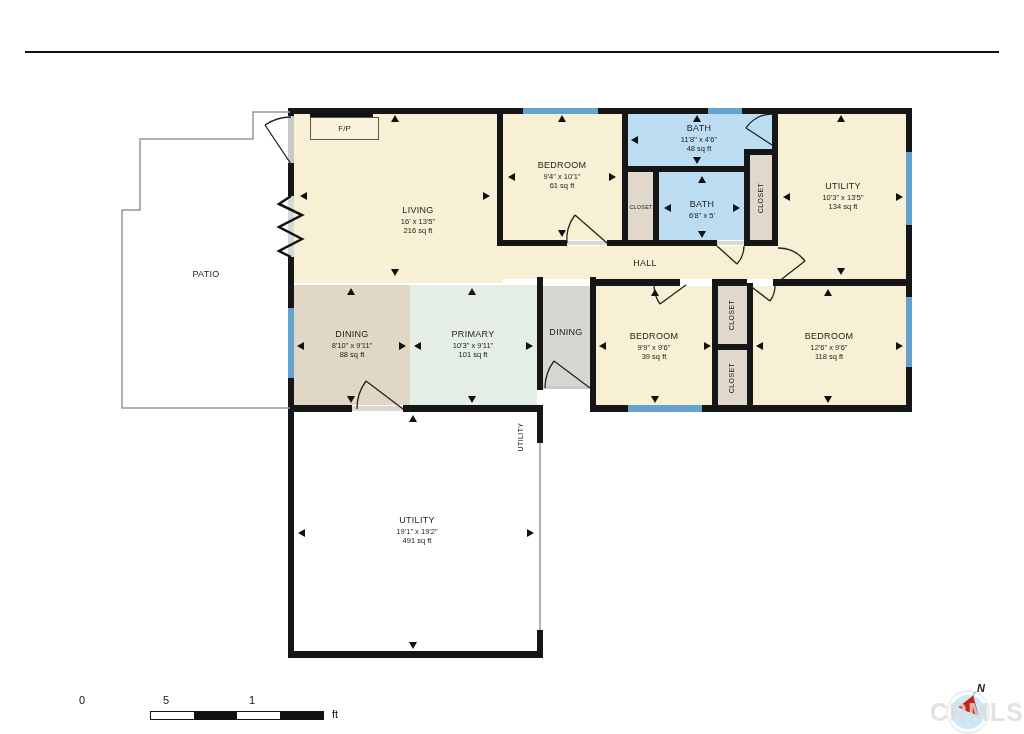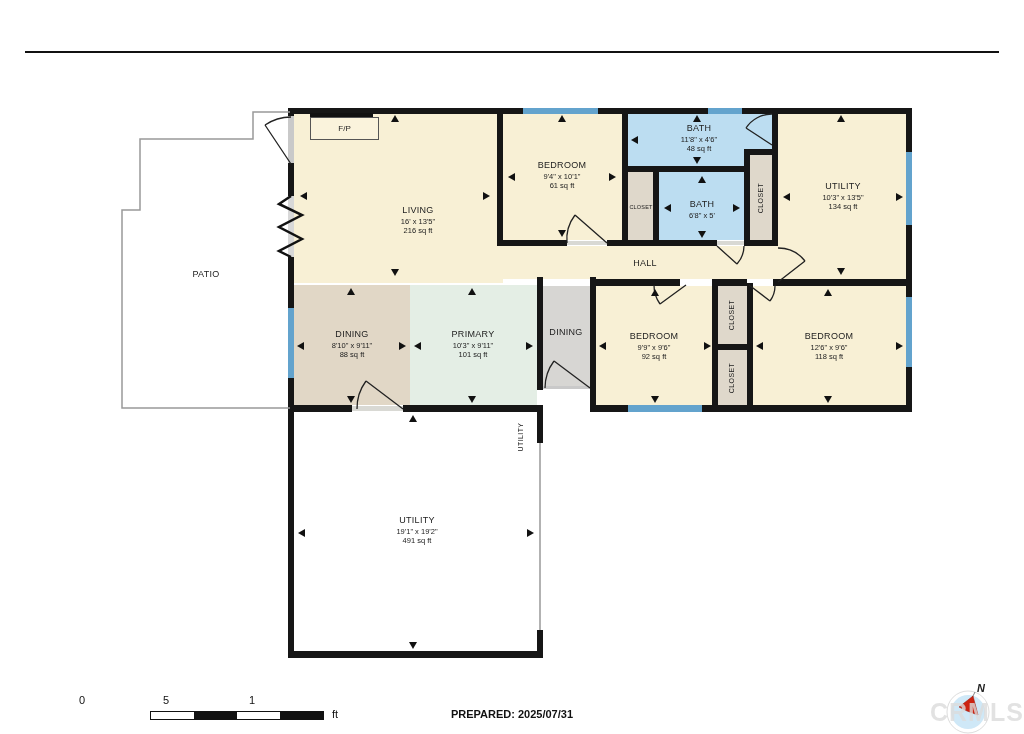--- a/index.html
+++ b/index.html
@@ -182,21 +182,21 @@
     <span class="nm">PRIMARY</span>
     <span class="sub">10'3" x 9'11"</span>
     <span class="sub">101 sq ft</span>
   </div>
   <div class="lbl" style="left:566px;top:333px;">
     <span class="nm">DINING</span>
   </div>
   <div class="lbl" style="left:654px;top:347px;">
     <span class="nm">BEDROOM</span>
     <span class="sub">9'9" x 9'6"</span>
-    <span class="sub">92 sq ft</span>
+    <span class="sub">39 sq ft</span>
   </div>
   <div class="lbl" style="left:829px;top:347px;">
     <span class="nm">BEDROOM</span>
     <span class="sub">12'6" x 9'6"</span>
     <span class="sub">118 sq ft</span>
   </div>
   <div class="lbl" style="left:417px;top:531px;">
     <span class="nm">UTILITY</span>
     <span class="sub">19'1" x 19'2"</span>
     <span class="sub">491 sq ft</span>
@@ -257,21 +257,20 @@
     <span class="tick" style="left:182px;">1</span>
     <div id="bar">
       <div class="wseg"></div>
         <div class="b"></div>
         <div class="wseg"></div>
         <div class="b"></div>
     </div>
     <span id="ft">ft</span>
   </div>
 
-  <div id="prepared">PREPARED: 2025/07/31</div>
 
   <svg id="compass" width="62" height="52" viewBox="0 0 62 52">
     <circle cx="30" cy="30" r="21" fill="#ffffff" stroke="#dddddd" stroke-width="1"></circle>
     <circle cx="30" cy="30" r="17" fill="#cfe8f7"></circle>
     <line x1="37" y1="10" x2="32" y2="20" stroke="#666" stroke-width="0.8"></line>
     <polygon points="35,14 40,33 29,29 21,25" fill="#CC2211" stroke="#991100" stroke-width="0.5"></polygon>
     <text x="39" y="10" font-size="11" font-style="italic" font-weight="bold" fill="#222" font-family="Liberation Sans, sans-serif" id="compass-n">N</text>
   </svg>
   <div id="watermark">CRMLS</div>
 

